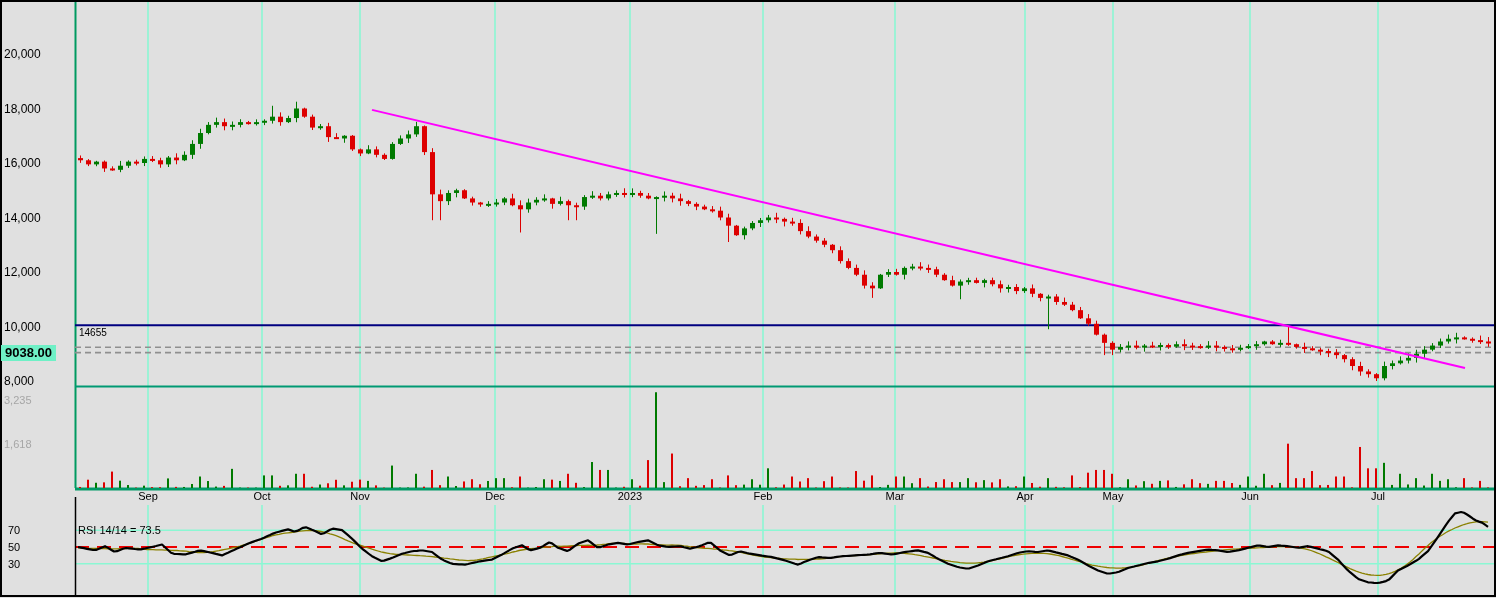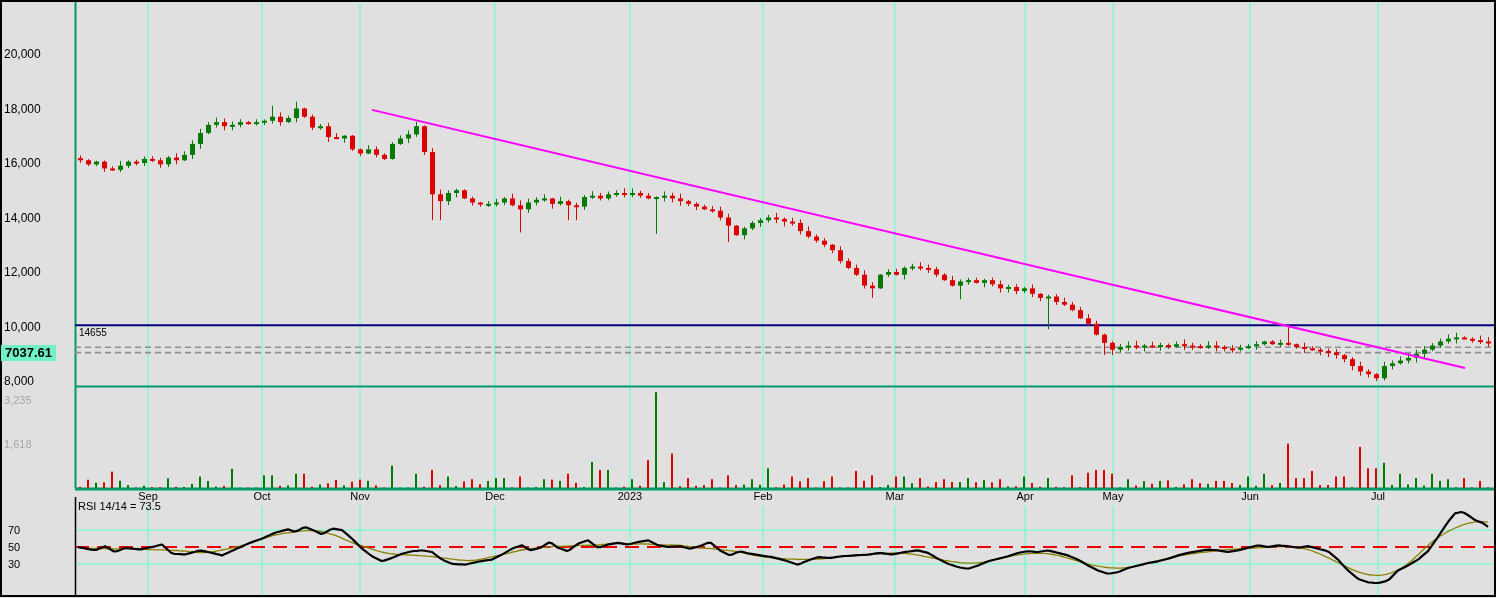--- a/index.html
+++ b/index.html
@@ -6,21 +6,21 @@
   .chart-wrap{
     position:relative;width:1496px;height:598px;background:#bef264;
     font-family:"Liberation Sans",sans-serif;overflow:hidden;
     border:0;box-sizing:border-box;
   }
   svg{position:absolute;left:0;top:0;}
   .lbl{position:absolute;color:#000;white-space:nowrap;}
   .watermark{left:78px;top:466px;font-size:21px;letter-spacing:0.5px;}
   .price-tag{left:1px;top:345px;height:14px;line-height:14px;background:#6ff0c6;
     font-size:13px;font-weight:700;padding:1px 4px;}
-  .rsi-label{left:78px;top:500px;font-size:11px;}
+  .rsi-label{left:78px;top:524px;font-size:11px;}
   .level-label{left:79px;top:327px;font-size:10px;}
 </style>
 </head>
 <body>
 
 <div class="chart-wrap">
   <svg id="chart-svg" width="1496" height="598">
       <rect x="0" y="0" width="1496" height="598" fill="#e0e0e0"></rect>
       <line x1="148" y1="2" x2="148" y2="487" stroke="#8bf7d3" stroke-width="1.6"></line>
       <line x1="148" y1="505" x2="148" y2="595" stroke="#8bf7d3" stroke-width="1.6"></line>
@@ -611,15 +611,15 @@
       <text x="1025" y="500" fill="#000" font-size="11" font-family="&quot;Liberation Sans&quot;,sans-serif" text-anchor="middle">Apr</text>
       <text x="1113" y="500" fill="#000" font-size="11" font-family="&quot;Liberation Sans&quot;,sans-serif" text-anchor="middle">May</text>
       <text x="1250" y="500" fill="#000" font-size="11" font-family="&quot;Liberation Sans&quot;,sans-serif" text-anchor="middle">Jun</text>
       <text x="1378" y="500" fill="#000" font-size="11" font-family="&quot;Liberation Sans&quot;,sans-serif" text-anchor="middle">Jul</text>
       <text x="8" y="534.2" fill="#000" font-size="11" font-family="&quot;Liberation Sans&quot;,sans-serif">70</text>
       <text x="8" y="551" fill="#000" font-size="11" font-family="&quot;Liberation Sans&quot;,sans-serif">50</text>
       <text x="8" y="567.8" fill="#000" font-size="11" font-family="&quot;Liberation Sans&quot;,sans-serif">30</text>
       <rect x="1" y="1" width="1494" height="595" fill="none" stroke="#000" stroke-width="2"></rect>
     </svg>
   <div class="lbl level-label">14655</div>
-  <div class="lbl price-tag">7037.61</div>
+  <div class="lbl price-tag">9038.00</div>
   <div class="lbl rsi-label">RSI 14/14 = 73.5</div>
 </div>
 
 </body></html>

